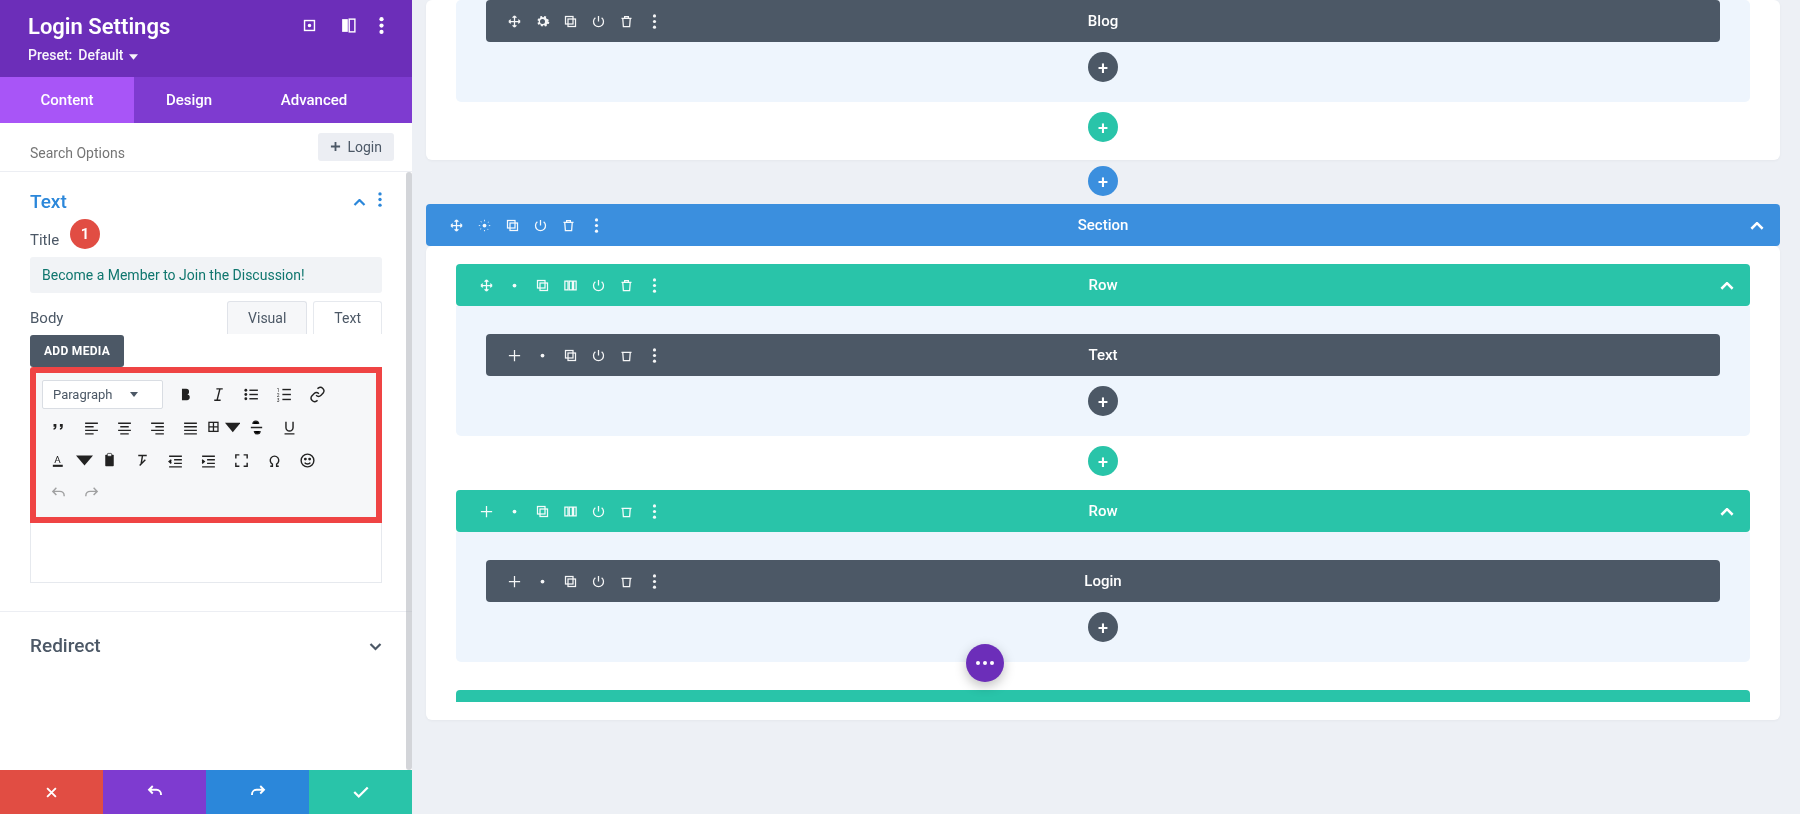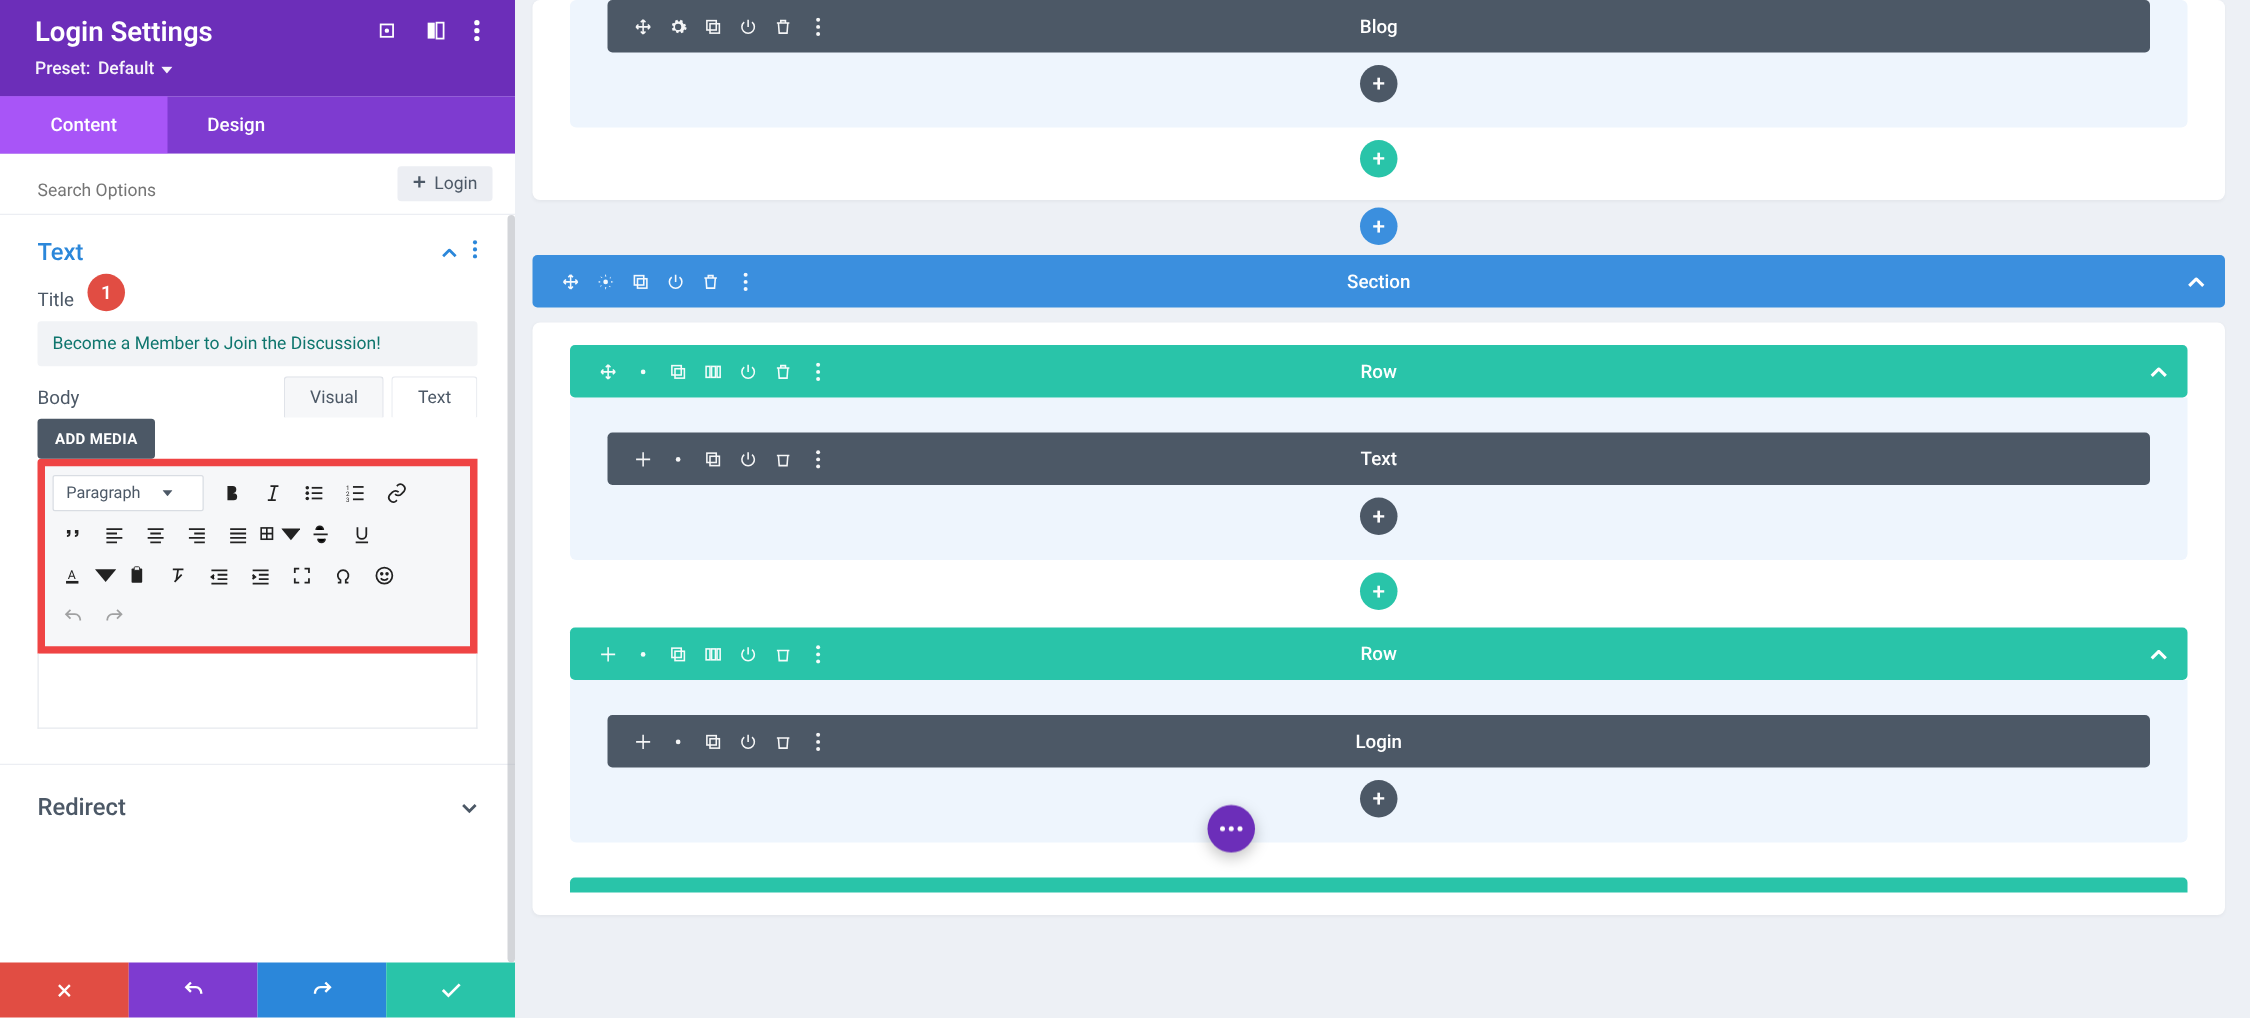--- a/index.html
+++ b/index.html
@@ -77,21 +77,21 @@
 .bar.section { background: #3b8fde; }
 
 .bar.module .tool, .bar.row .tool, .bar.section .tool { opacity:.95; }
 
 .add-btn { width: 30px; height: 30px; border-radius: 50%; color: #fff; display: flex; align-items: center; justify-content: center; margin: 10px auto 0 auto; cursor: pointer; font-size:18px; font-weight:500;}
 .add-btn.dark { background: #4c5866; }
 .add-btn.green { background: #29c4a9; }
 .add-btn.blue { background: #3b8fde; }
 .stack-add{ display:flex; flex-direction:column; align-items:center; gap:8px; margin-top:10px;}
 
-.section-bar-container{ margin-bottom:12px;}
+.section-bar-container{ }
 .fab { position: fixed; width: 38px; height: 38px; border-radius: 50%; background: #6c2eb9; color: #fff; display: flex; align-items: center; justify-content: center; cursor: pointer; box-shadow: 0 4px 12px rgba(0,0,0,.25); gap:3px;}
 .fab span{width:4px;height:4px;border-radius:50%;background:#fff;}
 
 .tool svg{width:15px;height:15px;}
 </style>
 </head>
 <body>
 
 <div class="sidebar">
   <div class="sidebar-header">
@@ -118,20 +118,21 @@
       <span>Default</span>
       <span><svg width="9" height="6" viewBox="0 0 10 6" fill="#fff">
             <path d="M0 0l5 6 5-6z"></path>
           </svg></span>
     </div>
   </div>
 
   <div class="tabs">
     <div class="tab active">Content</div>
     <div class="tab">Design</div>
+    <div class="tab">Advanced</div>
   </div>
 
   <div class="search-row">
     <input placeholder="Search Options" style="">
     <button class="filter-btn">
       <span><svg width="11" height="11" viewBox="0 0 12 12" stroke="#4c5866" stroke-width="2">
             <path d="M6 1v10M1 6h10"></path>
           </svg></span>
       <span>Login</span>
     </button>

